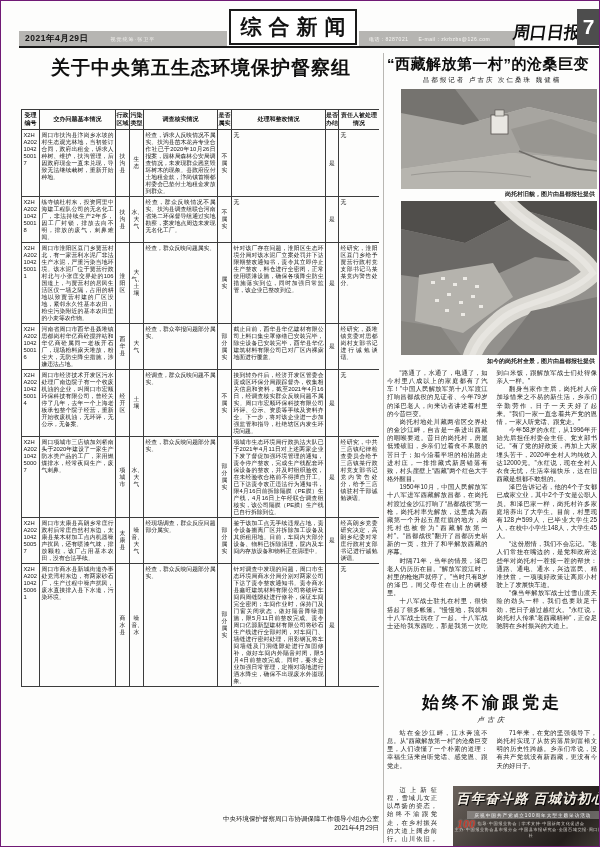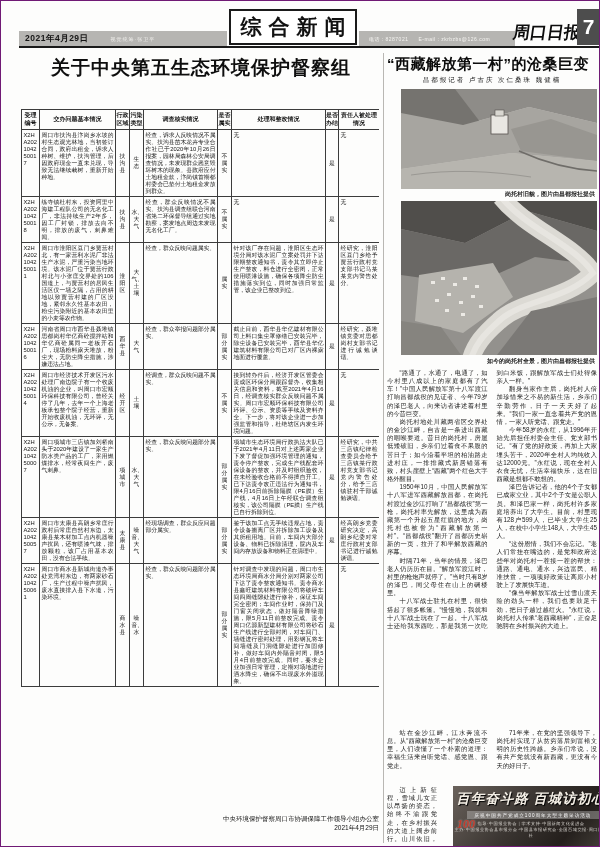--- a/index.html
+++ b/index.html
@@ -260,20 +260,22 @@
       <p>1950年10月，中国人民解放军十八军进军西藏解放昌都，在岗托村渡过金沙江打响了“昌都战役”第一枪，岗托村率先解放，这里成为西藏第一个升起五星红旗的地方，岗托村也被誉为“西藏解放第一村”。“昌都战役”翻开了昌都历史崭新的一页，拉开了和平解放西藏的序幕。</p>
       <p>时隔71年，当年的情景，泽巴老人仍历历在目。“解放军渡江时，村里的枪炮声就停了。”当时只有8岁的泽巴，同父母住在山上的碉楼里。</p>
       <p>十八军战士驻扎在村里，很快搭起了很多帐篷。“慢慢地，我就和十八军战士玩在了一起。十八军战士还给我东西吃，那是我第一次吃到白米饭，跟解放军战士们处得像亲人一样。”</p>
       <p>翻身当家作主后，岗托村人倍加珍惜来之不易的新生活，乡亲们辛勤劳作，日子一天天好了起来。“我们一家一直念着共产党的恩情，一家人听党话、跟党走。”</p>
       <p>今年58岁的永红，从1996年开始先后担任村委会主任、党支部书记。“有了党的好政策，再加上大家埋头苦干，2020年全村人均纯收入达12000元。”永红说，现在全村人衣食无忧，生活幸福快乐，这在旧西藏是想都不敢想的。</p>
       <p>泽巴告诉记者，他的4个子女都已成家立业，其中2个子女是公职人员。和泽巴家一样，岗托村许多家庭培养出了大学生。目前，村里现有128户599人，已毕业大学生25人，在校中小学生148人，大学生45人。</p>
       <p>“这份恩情，我们不会忘记。”老人们常挂在嘴边的，是党和政府这些年对岗托村一茬接一茬的帮扶：通路、通电、通水，兴边富民、精准扶贫，一项项好政策让高原小村驶上了发展快车道。</p>
       <p>“像当年解放军战士过雪山渡天险的劲头一样，我们也要鼓足干劲，把日子越过越红火。”永红说，岗托村人传承“老西藏精神”，正奋足驰骋在乡村振兴的大道上。</p>
     </div>
 
+  <div class="abs a2-title" style="left:386px;top:690px;width:210px;">始终不渝跟党走</div>
+  <div class="abs a2-byline" style="left:386px;top:714px;width:210px;">卢古庆</div>
 
   <div class="abs bodytext2" style="left:386px;top:728px;width:210px;height:54px;">
       <p>站在金沙江畔，江水奔流不息。从“西藏解放第一村”的沧桑巨变里，人们读懂了一个朴素的道理：幸福生活来自听党话、感党恩、跟党走。</p>
       <p>71年来，在党的坚强领导下，岗托村实现了从贫穷落后到富裕文明的历史性跨越。乡亲们常说，没有共产党就没有新西藏，更没有今天的好日子。</p>
     </div>
 
   <div class="abs sliver" style="left:386px;top:785px;width:50px;height:58px;">
     <p>迈上新征程，雪域儿女正以昂扬的姿态，始终不渝跟党走，在乡村振兴的大道上阔步前行。山川依旧，换了人间；明天的高原，必将更加壮美。</p>
   </div>
 

